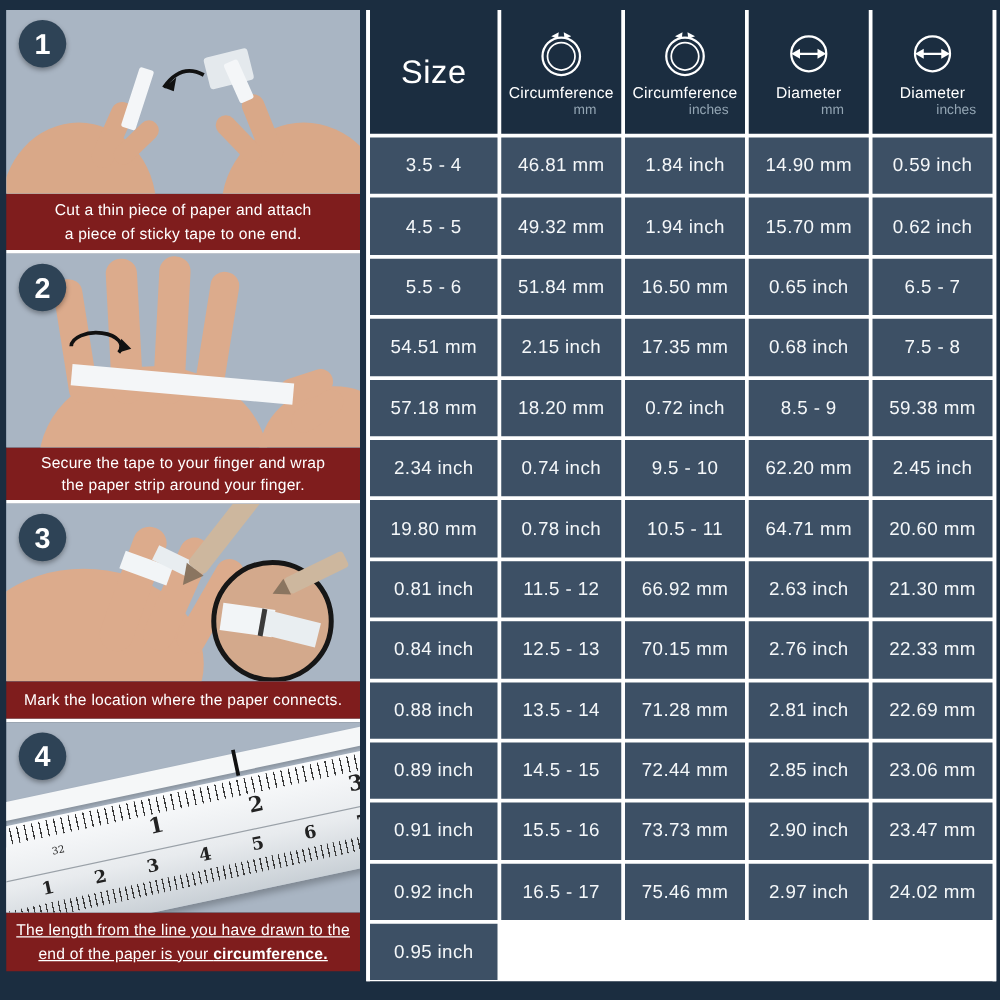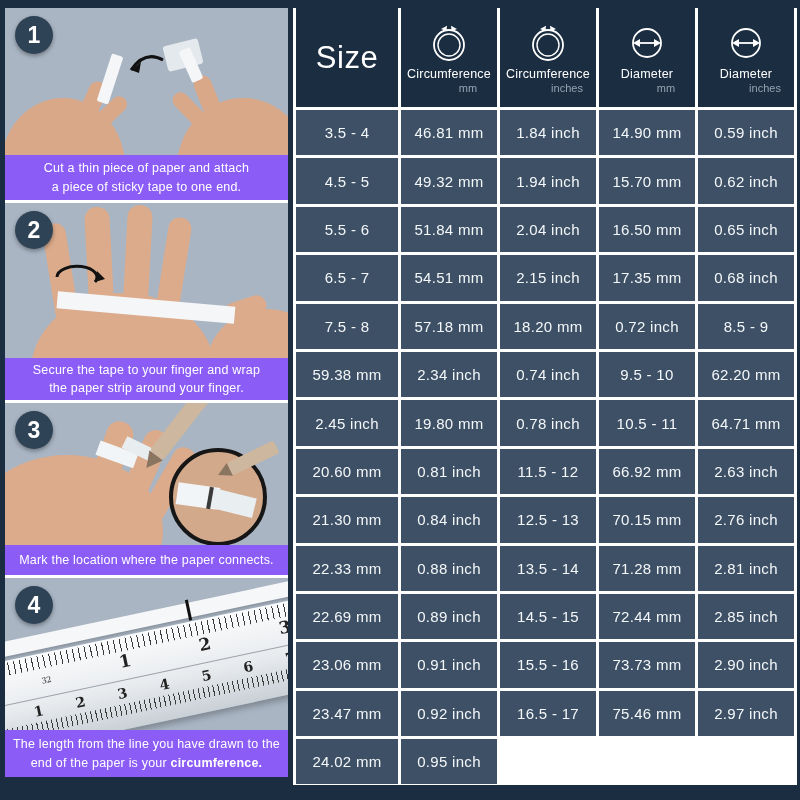--- a/index.html
+++ b/index.html
@@ -12,29 +12,29 @@
   .left-col { position:absolute; left:5px; top:8px; width:283px; }
   .sep { height:3px; background:#ffffff; }
   .photo { position:relative; overflow:hidden; background:#a9b5c3; }
   .photo svg { display:block; }
   .badge {
     position:absolute; left:10px; top:8px; width:38px; height:38px;
     background:#2e4356; border-radius:50%; display:flex; align-items:center; justify-content:center;
     color:#fff; font-weight:bold; font-size:23px; box-shadow:0 2px 4px rgba(0,0,0,.35); z-index:5;
   }
   .caption {
-    background:#8b5cf6; color:#ffffff; text-align:center;
+    background:#7f1d1d; color:#ffffff; text-align:center;
     display:flex; flex-direction:column; justify-content:center;
     font-size:12.5px; line-height:1.45; letter-spacing:.2px;
   }
   .caption span { white-space:nowrap; }
   .cap1 { height:45px; }
   .cap2 { height:42px; }
   .cap3 { height:30px; }
-  .cap4 { height:47px; }
+  .cap4 { height:47px;text-decoration:underline; }
   .ph1 { height:147px; }
   .ph2 { height:155px; }
   .ph3 { height:142px; }
   .ph4 { height:152px; }
   
   .ruler {
     position:absolute; left:-22px; top:52px; width:345px; height:92px;
     background:linear-gradient(180deg,#fbfcfd 0%, #e8ebee 55%, #c9d0d6 100%);
     border-radius:7px; transform:rotate(-12deg); box-shadow:2px 4px 6px rgba(0,0,0,.25);
     overflow:hidden;
@@ -67,21 +67,21 @@
   }
   .grid {
     display:grid; width:498px;
     grid-template-columns:102px 96px 96px 96px 96px;
     grid-template-rows:99px; grid-auto-rows:45.4px; gap:3px;
   }
   .hcell {
     background:#1b2d40; color:#fff; display:flex; flex-direction:column;
     align-items:center; justify-content:center; gap:1px;
   }
-  .hcell.size { font-size:31px; letter-spacing:.5px; }
+  .hcell.size { font-size:26px; letter-spacing:.5px; }
   .hlabel { font-size:12.5px; font-weight:normal; letter-spacing:.2px; }
   .hsub { font-size:11px; color:#93a5b3;padding-left:38px; }
   .hicon { margin-bottom:2px; }
   .cell {
     background:#3d5065; color:#f4f7f9; display:flex; align-items:center; justify-content:center;
     font-size:15px; letter-spacing:.3px; white-space:nowrap;
   }
 </style>
 </head>
 <body>
@@ -280,21 +280,20 @@
   <div class="cell">0.59 inch</div>
 
   <div class="cell">4.5 - 5</div>
   <div class="cell">49.32 mm</div>
   <div class="cell">1.94 inch</div>
   <div class="cell">15.70 mm</div>
   <div class="cell">0.62 inch</div>
 
   <div class="cell">5.5 - 6</div>
   <div class="cell">51.84 mm</div>
-  <div class="cell">2.04 inch</div>
   <div class="cell">16.50 mm</div>
   <div class="cell">0.65 inch</div>
 
   <div class="cell">6.5 - 7</div>
   <div class="cell">54.51 mm</div>
   <div class="cell">2.15 inch</div>
   <div class="cell">17.35 mm</div>
   <div class="cell">0.68 inch</div>
 
   <div class="cell">7.5 - 8</div>

